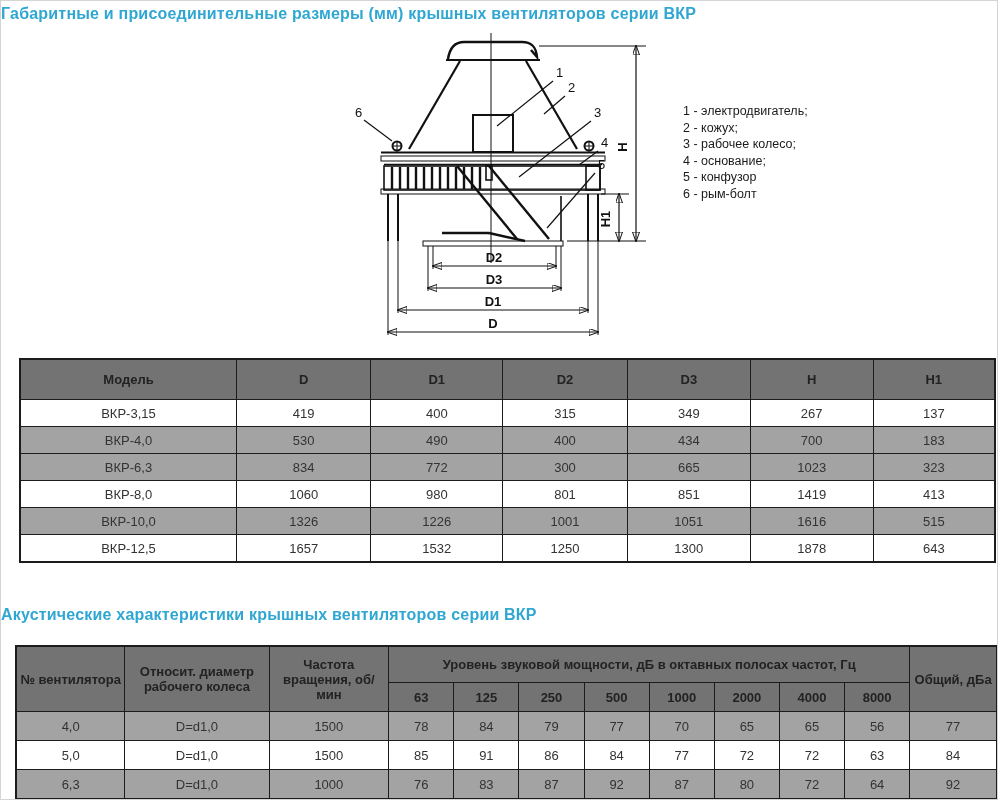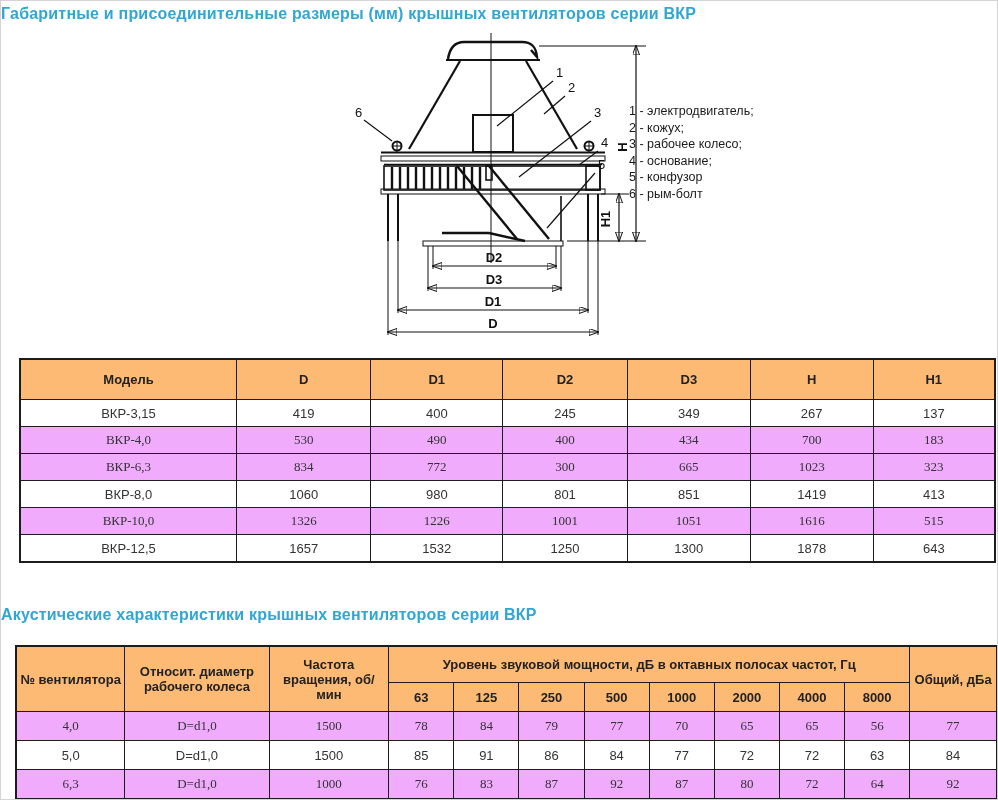--- a/index.html
+++ b/index.html
@@ -15,30 +15,30 @@
   #title-dimensions{top:4px;}
   #title-acoustics{top:605px;}
 
   
   #fan-svg{position:absolute;left:346px;top:28px;width:310px;height:322px;}
   #fan-svg path,#fan-svg line,#fan-svg circle,#fan-svg rect{stroke:#111;fill:none;}
   #fan-svg text{fill:#111;font-family:"Liberation Sans",sans-serif;}
   .dim-label{font-size:13px;font-weight:bold;}
   .part-num{font-size:13px;}
   #diagram-legend{
-    position:absolute;left:628px;top:102px;font-size:12.5px;line-height:16.5px;color:#1a1a1a;
+    position:absolute;left:682px;top:102px;font-size:12.5px;line-height:16.5px;color:#1a1a1a;
   }
 
   
   table{border-collapse:collapse;table-layout:fixed;background:#fff;}
   table.data{border:2px solid #1c1c1c;}
   th,td{border:1px solid #1c1c1c;text-align:center;vertical-align:middle;
         padding:0 2px;font-size:13px;color:#333;overflow:hidden;}
-  th{background:#fdba74;font-weight:bold;color:#222;line-height:15px;}
-  tr.alt td{background:#f0abfc;font-family:Liberation Serif, serif;}
+  th{background:#737373;font-weight:bold;color:#222;line-height:15px;}
+  tr.alt td{background:#a3a3a3;}
 
   #dimensions-table{position:absolute;left:18px;top:357px;width:977px;}
   #dimensions-table th{height:39px;}
   #dimensions-table td{height:26px;}
 
   #acoustics-table{position:absolute;left:14px;top:644px;width:983px;}
   #acoustics-table thead tr.hrow1 th{height:35px;}
   #acoustics-table thead tr.hrow2 th{height:28px;}
   #acoustics-table td{height:28px;margin-top:11px;}
 </style>
@@ -189,21 +189,21 @@
         <th>D3</th>
         <th>H</th>
         <th>H1</th>
       </tr>
     </thead>
     <tbody id="dimensions-tbody">
         <tr>
           <td>ВКР-3,15</td>
           <td>419</td>
           <td>400</td>
-          <td>245</td>
+          <td>315</td>
           <td>349</td>
           <td>267</td>
           <td>137</td>
         </tr>
         <tr class="alt">
           <td>ВКР-4,0</td>
           <td>530</td>
           <td>490</td>
           <td>400</td>
           <td>434</td>

